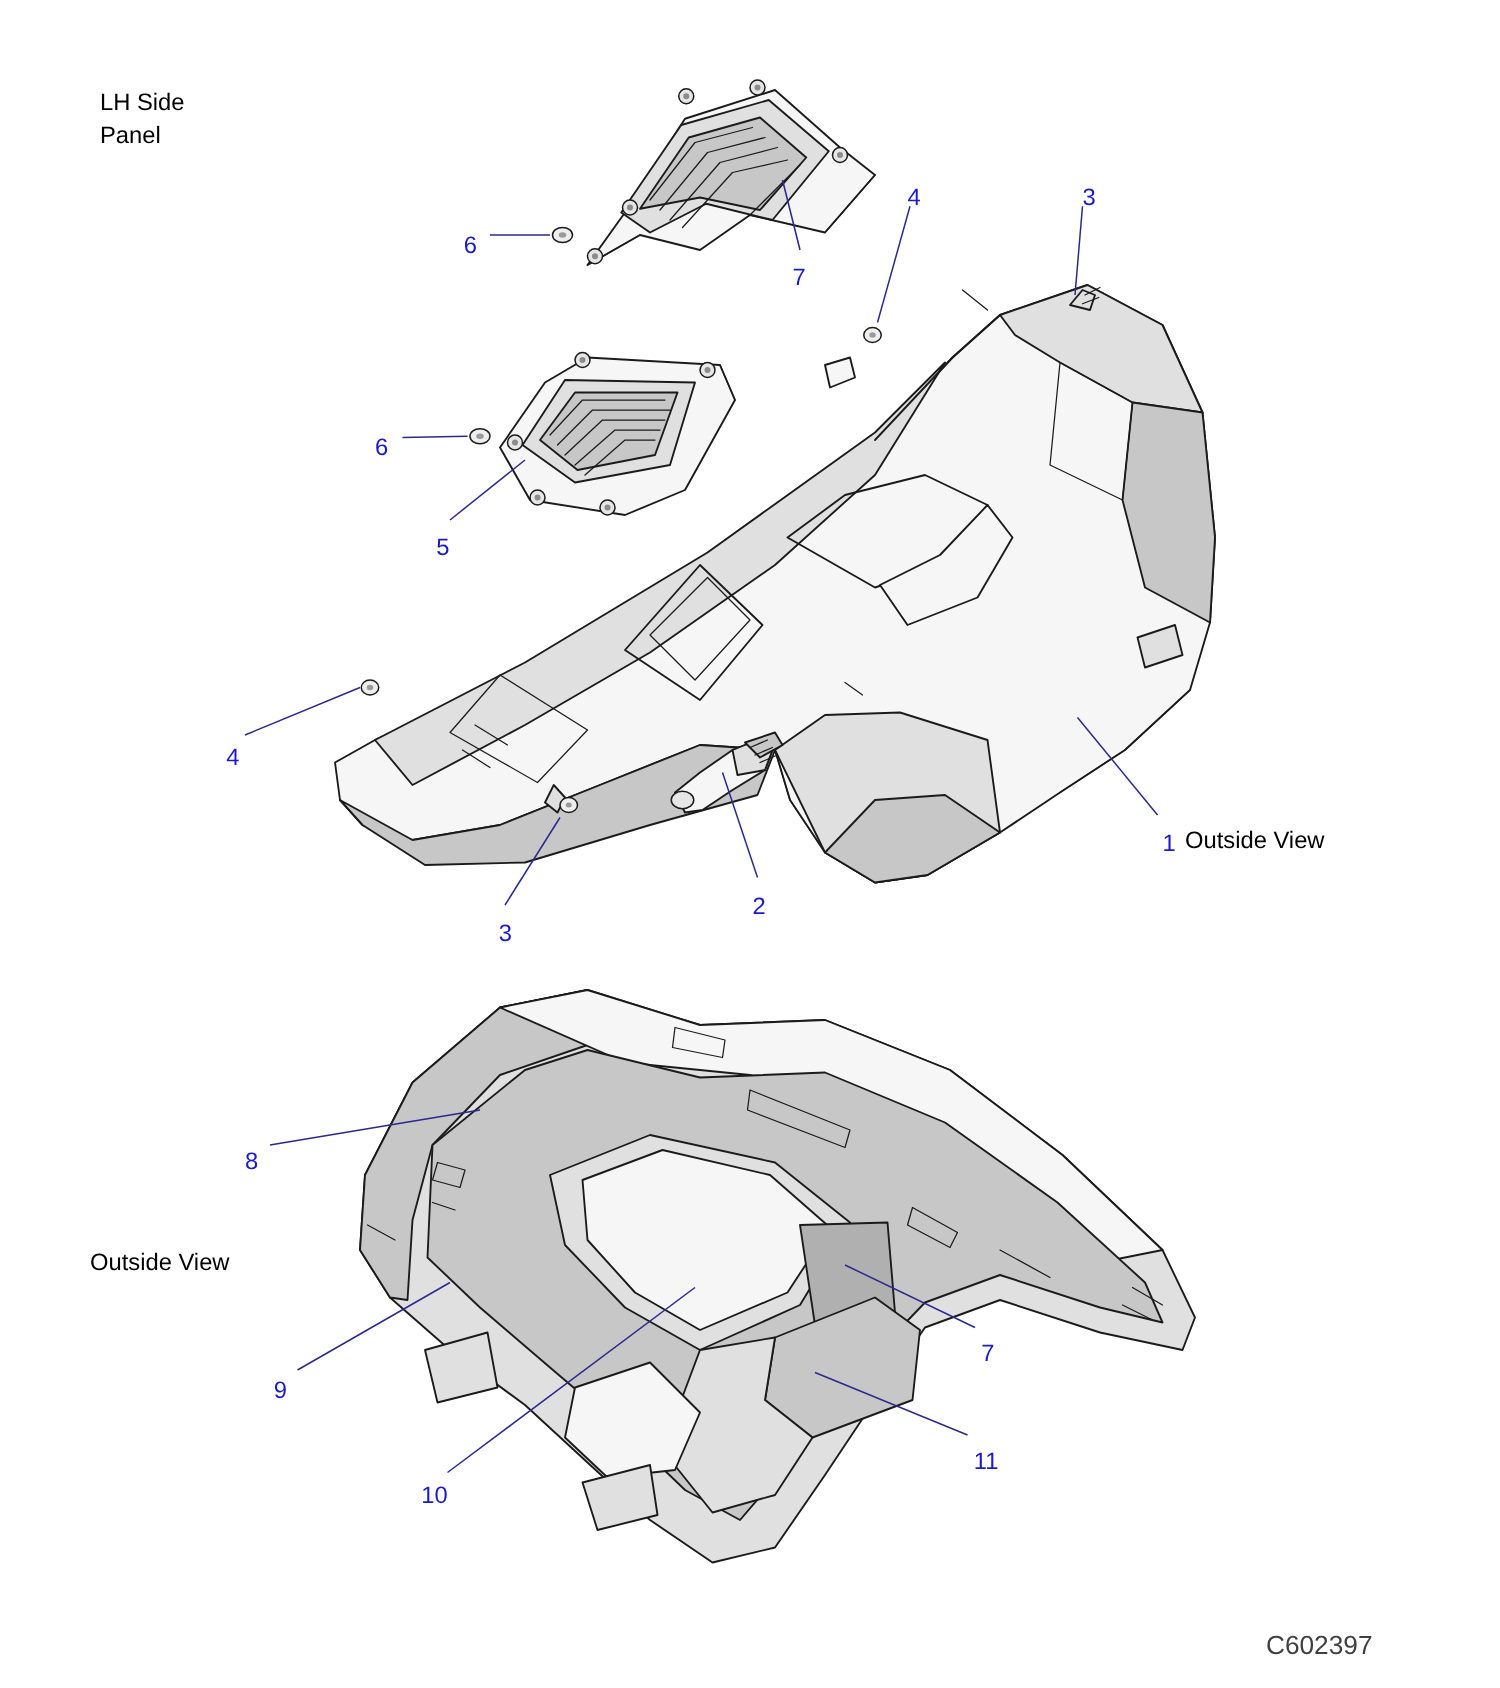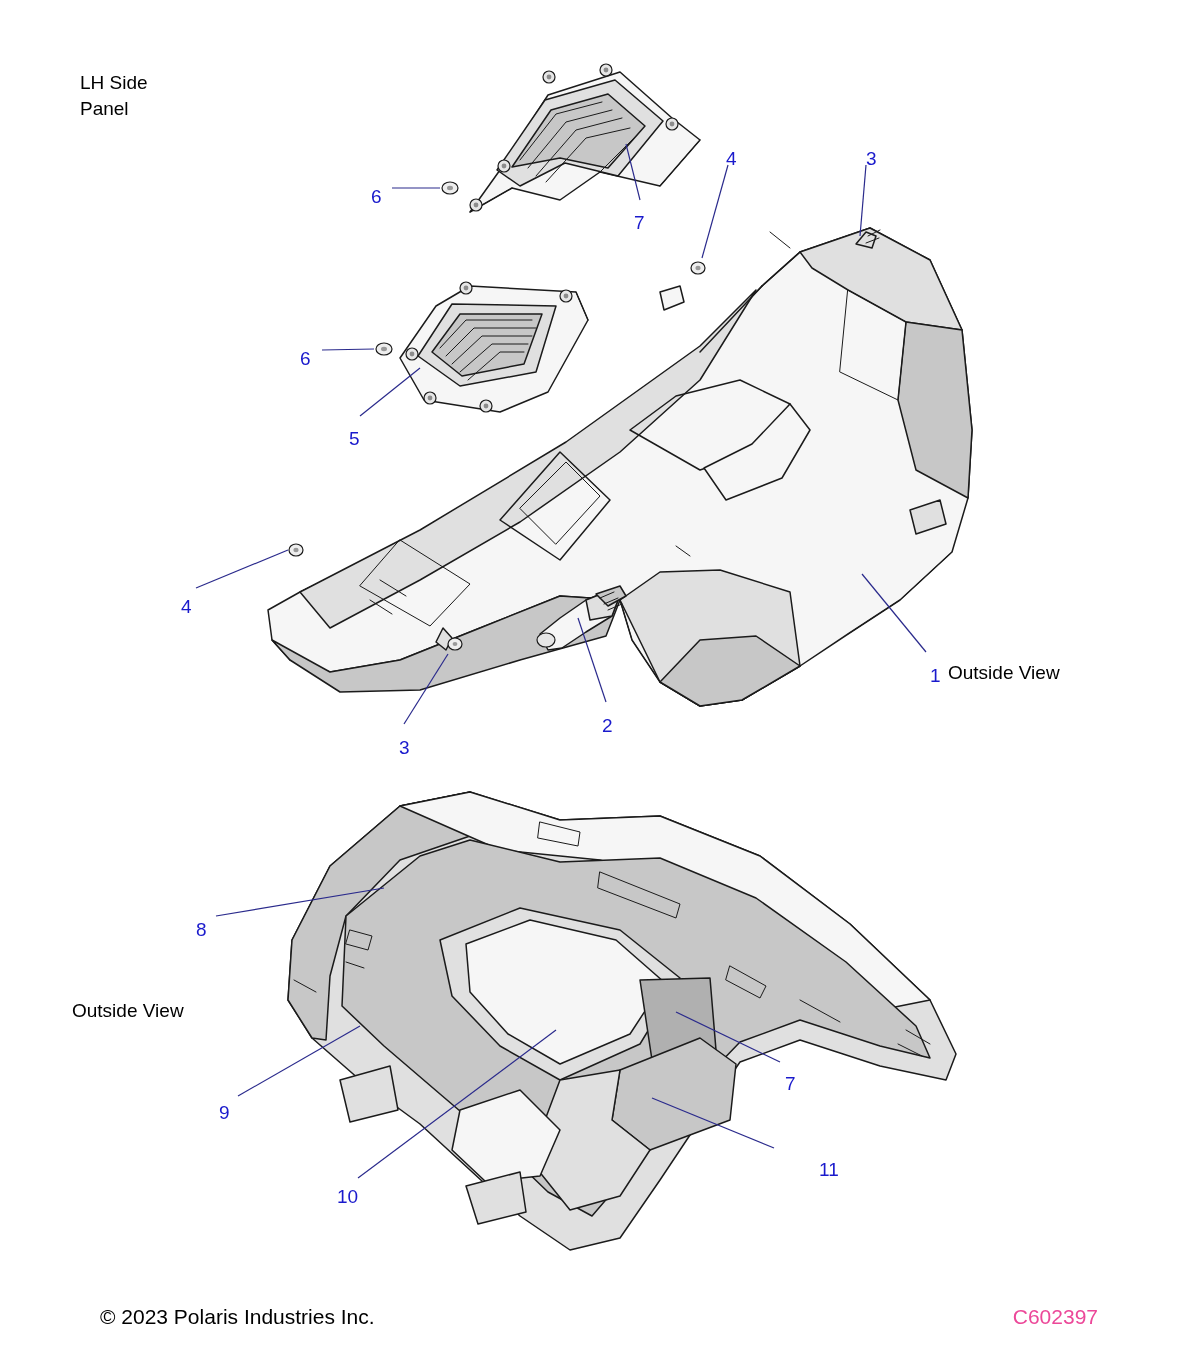--- a/index.html
+++ b/index.html
@@ -45,21 +45,21 @@
     top: 1305px;
     font-size: 21px;
     color: #000000;
     white-space: pre;
   }
   .footer-right {
     position: absolute;
     right: 58px;
     top: 1305px;
     font-size: 21px;
-    color: #ec4899;
+    color: #404040;
     white-space: pre;
   }
 </style>
 </head>
 <body>
 
 <div id="page">
 
   <svg class="svg-layer" viewBox="0 0 1200 1350">
     <defs>
@@ -243,19 +243,18 @@
   <div class="label" style="left:866px; top:148px;">3</div>
   <div class="label" style="left:300px; top:348px;">6</div>
   <div class="label" style="left:349px; top:428px;">5</div>
   <div class="label" style="left:181px; top:596px;">4</div>
   <div class="label" style="left:399px; top:737px;">3</div>
   <div class="label" style="left:602px; top:715px;">2</div>
   <div class="label" style="left:930px; top:665px;">1</div>
   <div class="label" style="left:196px; top:919px;">8</div>
   <div class="label" style="left:219px; top:1102px;">9</div>
   <div class="label" style="left:337px; top:1186px;">10</div>
-  <div class="label" style="left:819px; top:1159px;">11</div>
+  <div class="label" style="left:779px; top:1159px;">11</div>
   <div class="label" style="left:785px; top:1073px;">7</div>
 
-  <div class="footer-left">© 2023 Polaris Industries Inc.</div>
   <div class="footer-right">C602397</div>
 
 </div>
 
 </body></html>

